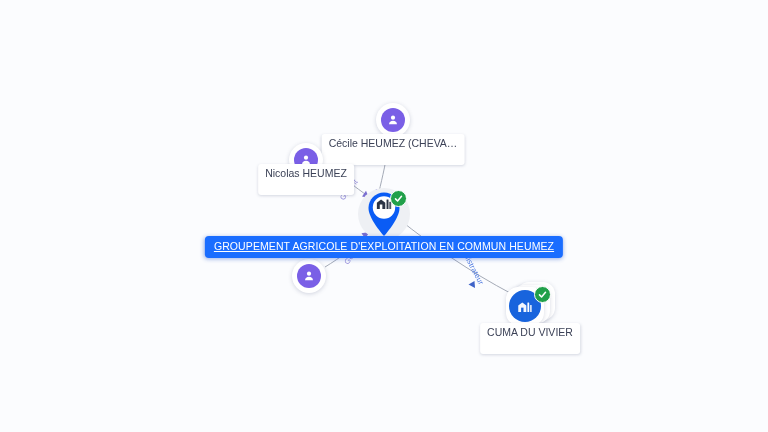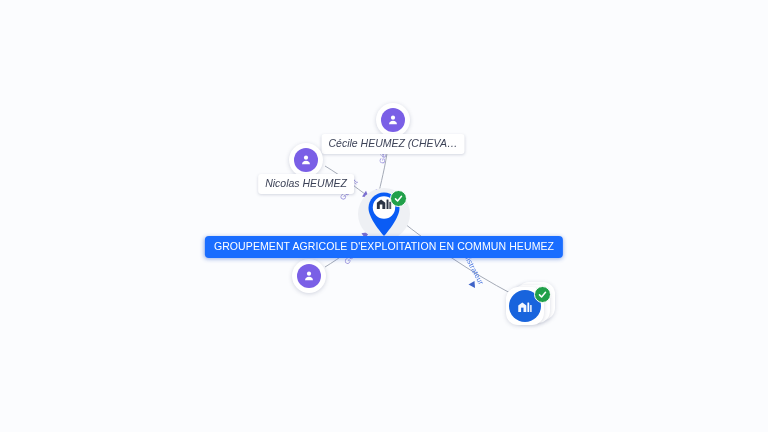--- a/index.html
+++ b/index.html
@@ -142,24 +142,23 @@
 
   
   .label {
     position: absolute;
     transform: translate(-50%, 0);
     white-space: nowrap;
     background: #ffffff;
     color: #3c4257;
     font-size: 10.5px;
     line-height: 1;
-    padding: 4px 7px 5px 7px;
+    padding: 4px 7px 16px 7px;
     border-radius: 3px;
     box-shadow: 0 1px 3px rgba(60,70,110,0.20);
-    font-style: italic;
   }
   .label-main {
     position: absolute;
     transform: translate(-50%, 0);
     white-space: nowrap;
     background: #1a6dff;
     color: #ffffff;
     font-size: 10.5px;
     line-height: 1;
     letter-spacing: 0.1px;
@@ -224,21 +223,21 @@
   <div class="node" style="left:306px; top:160px;">
     <div class="person-disc">
       <div class="person-inner">
         <svg width="14" height="14" viewBox="0 0 24 24" fill="#ffffff">
           <circle cx="12" cy="8" r="3.6"></circle>
           <path d="M5.2 19.2c0-3.6 3-6 6.8-6s6.8 2.4 6.8 6z"></path>
         </svg>
       </div>
     </div>
   </div>
-  <div class="label" style="left:306px; top:174px;">Nicolas HEUMEZ</div>
+  <div class="label" style="left:306px; top:164px;">Nicolas HEUMEZ</div>
 
   <div class="node" style="left:309px; top:276px;">
     <div class="person-disc">
       <div class="person-inner">
         <svg width="14" height="14" viewBox="0 0 24 24" fill="#ffffff">
           <circle cx="12" cy="8" r="3.6"></circle>
           <path d="M5.2 19.2c0-3.6 3-6 6.8-6s6.8 2.4 6.8 6z"></path>
         </svg>
       </div>
     </div>
@@ -257,20 +256,21 @@
           <rect x="6.8" y="14.2" width="3.2" height="5.8" fill="#1864dd"></rect>
         </svg>
       </div>
       <div class="badge" style="left:30px; top:6px;">
         <svg width="9" height="9" viewBox="0 0 24 24" fill="none" stroke="#ffffff" stroke-width="4" stroke-linecap="round" stroke-linejoin="round">
           <polyline points="4,13 9.5,18.5 20,6"></polyline>
         </svg>
       </div>
     </div>
   </div>
+  <div class="label" style="left:530px; top:323px;">CUMA DU VIVIER</div>
 
   <div class="node" style="left:384px; top:214px; z-index:5;">
     <div class="pin-wrap">
       <div class="pin-halo"></div>
       <div class="pin-shape">
         <svg width="36" height="46" viewBox="0 0 36 46">
           <path d="M18 1.5C9.4 1.5 2.5 8.4 2.5 17c0 11.2 15.5 28 15.5 28S33.5 28.2 33.5 17C33.5 8.4 26.6 1.5 18 1.5z" fill="#0a5cf5"></path>
           <circle cx="18" cy="16.5" r="11.2" fill="#ffffff"></circle>
         </svg>
       </div>
@@ -283,15 +283,15 @@
         </svg>
       </div>
       <div class="badge" style="left:33px; top:3px;">
         <svg width="9" height="9" viewBox="0 0 24 24" fill="none" stroke="#ffffff" stroke-width="4" stroke-linecap="round" stroke-linejoin="round">
           <polyline points="4,13 9.5,18.5 20,6"></polyline>
         </svg>
       </div>
     </div>
   </div>
 
-  <div class="label-main" style="left:384px; top:236px;">GROUPEMENT AGRICOLE D'EXPLOITATION EN COMMUN HEUMEZ</div>
+  <div class="label-main" style="left:384px; top:236px;text-decoration:underline;">GROUPEMENT AGRICOLE D'EXPLOITATION EN COMMUN HEUMEZ</div>
 
 </div>
 
 </body></html>

